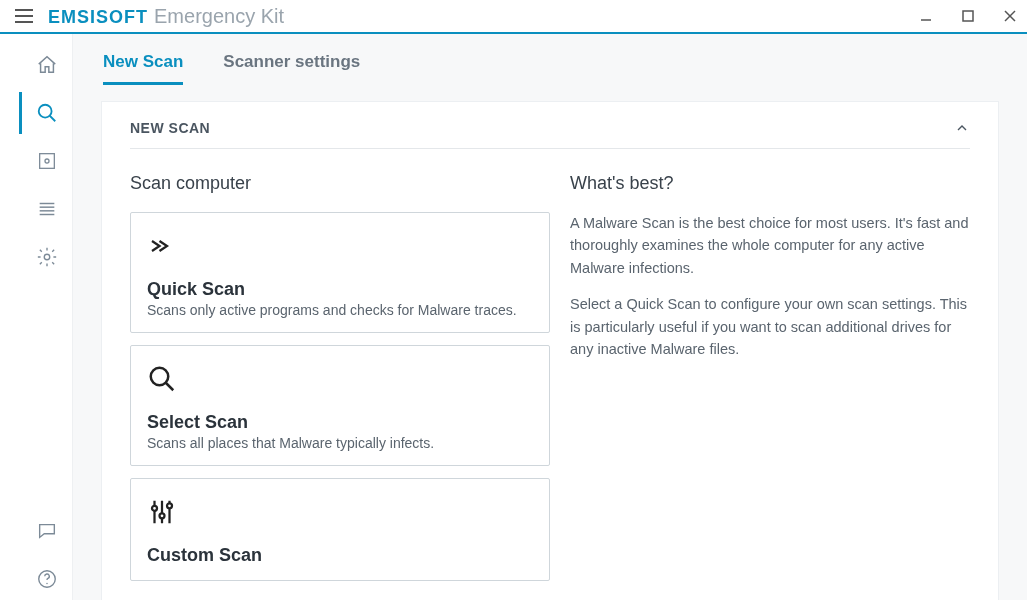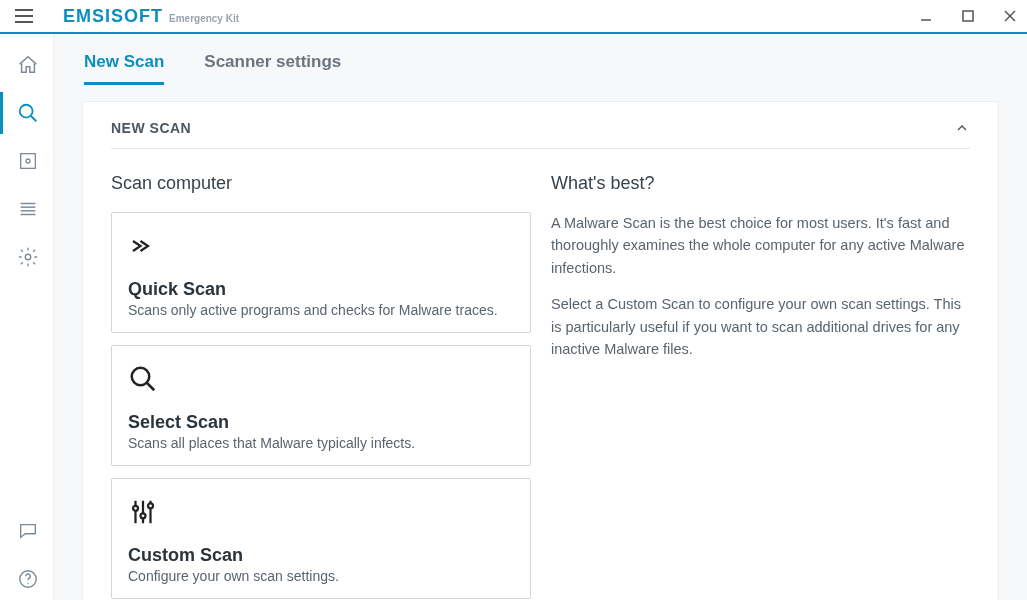--- a/index.html
+++ b/index.html
@@ -20,32 +20,33 @@
   }
   .hamburger {
     width: 40px; height: 32px;
     display: flex; flex-direction: column;
     justify-content: center; align-items: center;
     gap: 4px; cursor: pointer;
   }
   .hamburger span { width: 18px; height: 2px; background:#555; }
   .brand {
     display: flex; align-items: baseline; gap: 6px;
-    margin-left: 19px;
+    margin-left: 4px;
   }
   .brand .logo {
     font-weight: 700; letter-spacing: 1px;
     color: #0a8fbf; font-size: 18px;
   }
-  .brand .sub { color: #9aa4ad; font-size: 10px; font-weight: 700;}
+  .brand .sub { color: #9aa4ad; font-size: 20px; font-weight: 400;}
   .winctrls { margin-left: auto; display: flex; gap: 28px; color:#555;}
   .winctrls span { cursor: pointer; font-size: 14px; line-height:1; }
   .app {
     display: flex;
     height: calc(600px - 34px);
+    padding-left: 19px;
   }
   .sidebar {
     width: 54px;
     background: #ffffff;
     border-right: 1px solid #eef0f2;
     display: flex; flex-direction: column;
     align-items: center;
     padding-top: 10px;
     gap: 6px;
   }
@@ -271,29 +272,28 @@
                   <line x1="6" y1="3" x2="6" y2="21"></line>
                   <line x1="12" y1="3" x2="12" y2="21"></line>
                   <line x1="18" y1="3" x2="18" y2="21"></line>
                   <circle cx="6" cy="9" r="2" fill="#fff"></circle>
                   <circle cx="12" cy="15" r="2" fill="#fff"></circle>
                   <circle cx="18" cy="7" r="2" fill="#fff"></circle>
                 </svg>
             </div>
             <div>
               <div class="title">Custom Scan</div>
-              <div class="desc">Configure your own scan settings.</div>
             </div>
           </div>
         </div>
 
         <div class="right-col">
           <h4>What's best?</h4>
           <p>A Malware Scan is the best choice for most users. It's fast and thoroughly examines the whole computer for any active Malware infections.</p>
-          <p>Select a Custom Scan to configure your own scan settings. This is particularly useful if you want to scan additional drives for any inactive Malware files.</p>
+          <p>Select a Quick Scan to configure your own scan settings. This is particularly useful if you want to scan additional drives for any inactive Malware files.</p>
         </div>
       </div>
     </div>
 
     <div class="panel2">
       <h3>SCANNER SETTINGS</h3>
       <span class="chev">
         <svg width="16" height="16" viewBox="0 0 24 24" fill="none" stroke="currentColor" stroke-width="2">
             <polyline points="6 9 12 15 18 9"></polyline>
           </svg>

